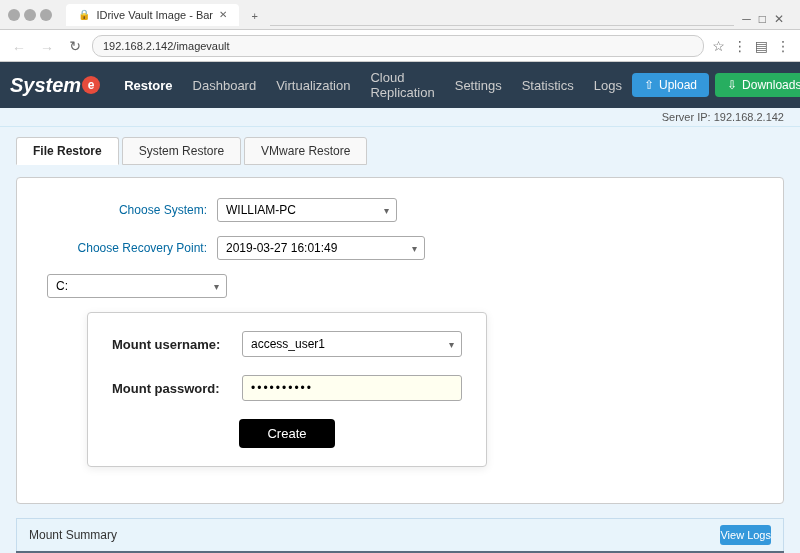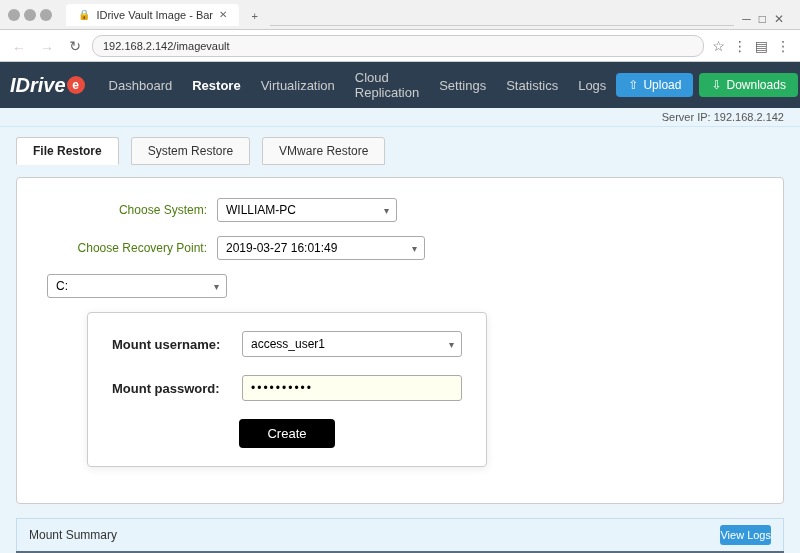--- a/index.html
+++ b/index.html
@@ -173,21 +173,21 @@
       margin-bottom: 12px;
     }
     .page-tab {
       padding: 6px 16px;
       border: 1px solid #ccc;
       background: #f9f9f9;
       cursor: pointer;
       font-size: 12px;
       color: #333;
       border-radius: 3px 3px 0 0;
-      margin-right: 12px;
+      margin-right: 3px;
     }
     .page-tab.active {
       background: #fff;
       border-bottom: 1px solid #fff;
       font-weight: bold;
       color: #222;
     }
 
     
     .form-card {
@@ -200,21 +200,21 @@
     .form-row {
       display: flex;
       align-items: center;
       margin-bottom: 14px;
       gap: 10px;
     }
     .form-row label {
       width: 160px;
       text-align: right;
       font-size: 12px;
-      color: #4d7c0f;
+      color: #0369a1;
       flex-shrink: 0;
     }
     .form-select {
       width: 180px;
       padding: 4px 8px;
       border: 1px solid #aaa;
       border-radius: 3px;
       font-size: 12px;
       background: #fff;
       appearance: none;
@@ -363,25 +363,25 @@
   <div class="browser-actions">
     <span>☆</span>
     <span>⋮</span>
     <span>▤</span>
     <span>⋮</span>
   </div>
 </div>
 
 <div class="app-navbar">
   <div class="logo-area">
-    <span class="logo-text">IDrive</span>
+    <span class="logo-text">System</span>
       <span class="logo-e">e</span>
   </div>
+  <a class="nav-link active">Restore</a>
   <a class="nav-link">Dashboard</a>
-  <a class="nav-link active">Restore</a>
   <a class="nav-link">Virtualization</a>
   <a class="nav-link">Cloud Replication</a>
   <a class="nav-link">Settings</a>
   <a class="nav-link">Statistics</a>
   <a class="nav-link">Logs</a>
   <div class="nav-spacer"></div>
   <button class="nav-upload-btn">
     <span>⇧</span>
     <span>Upload</span>
   </button>

